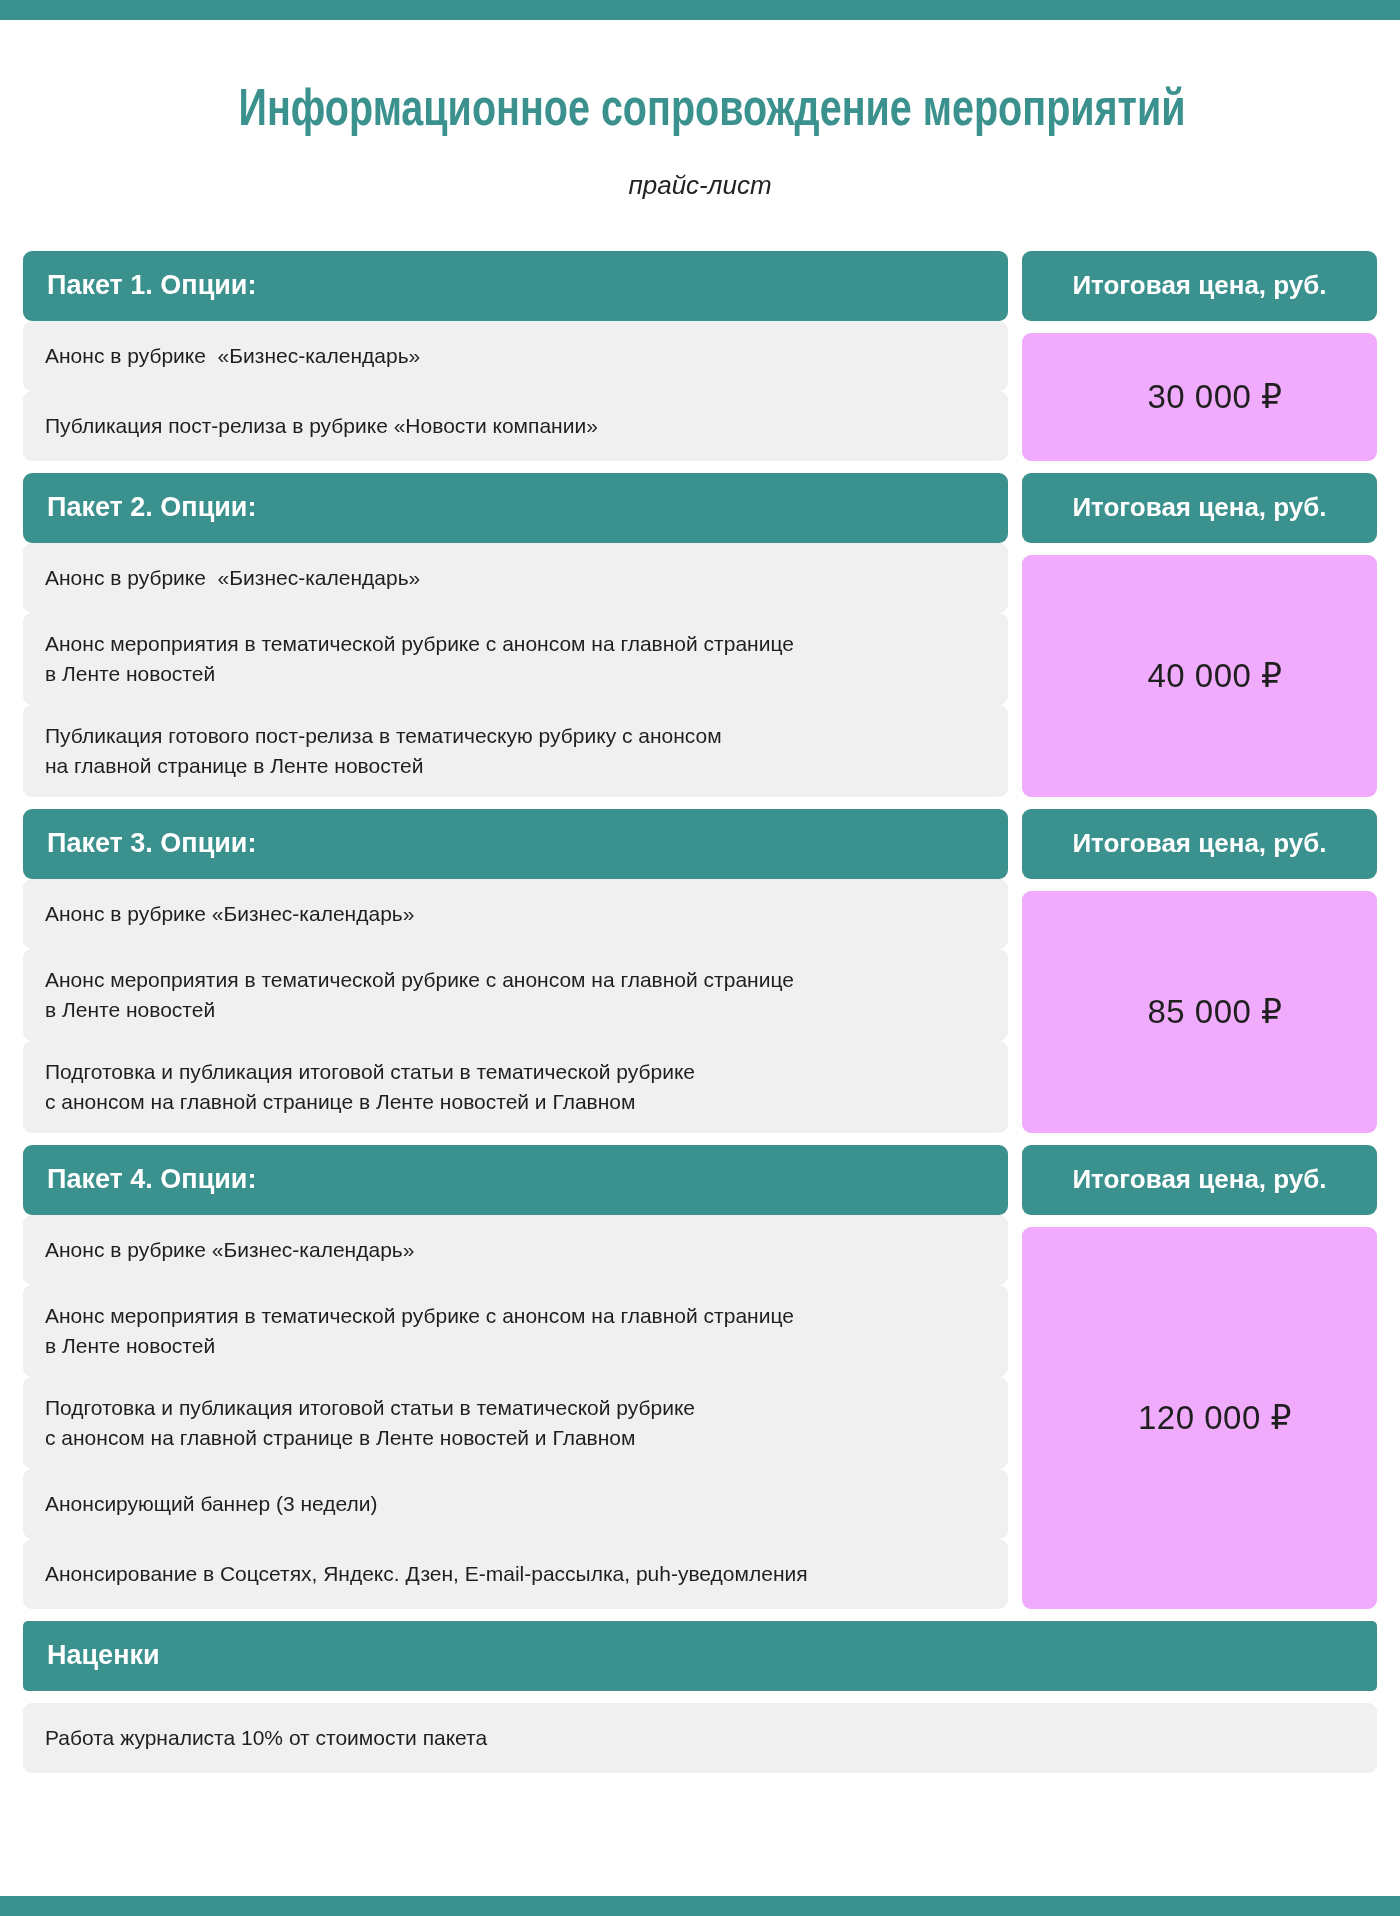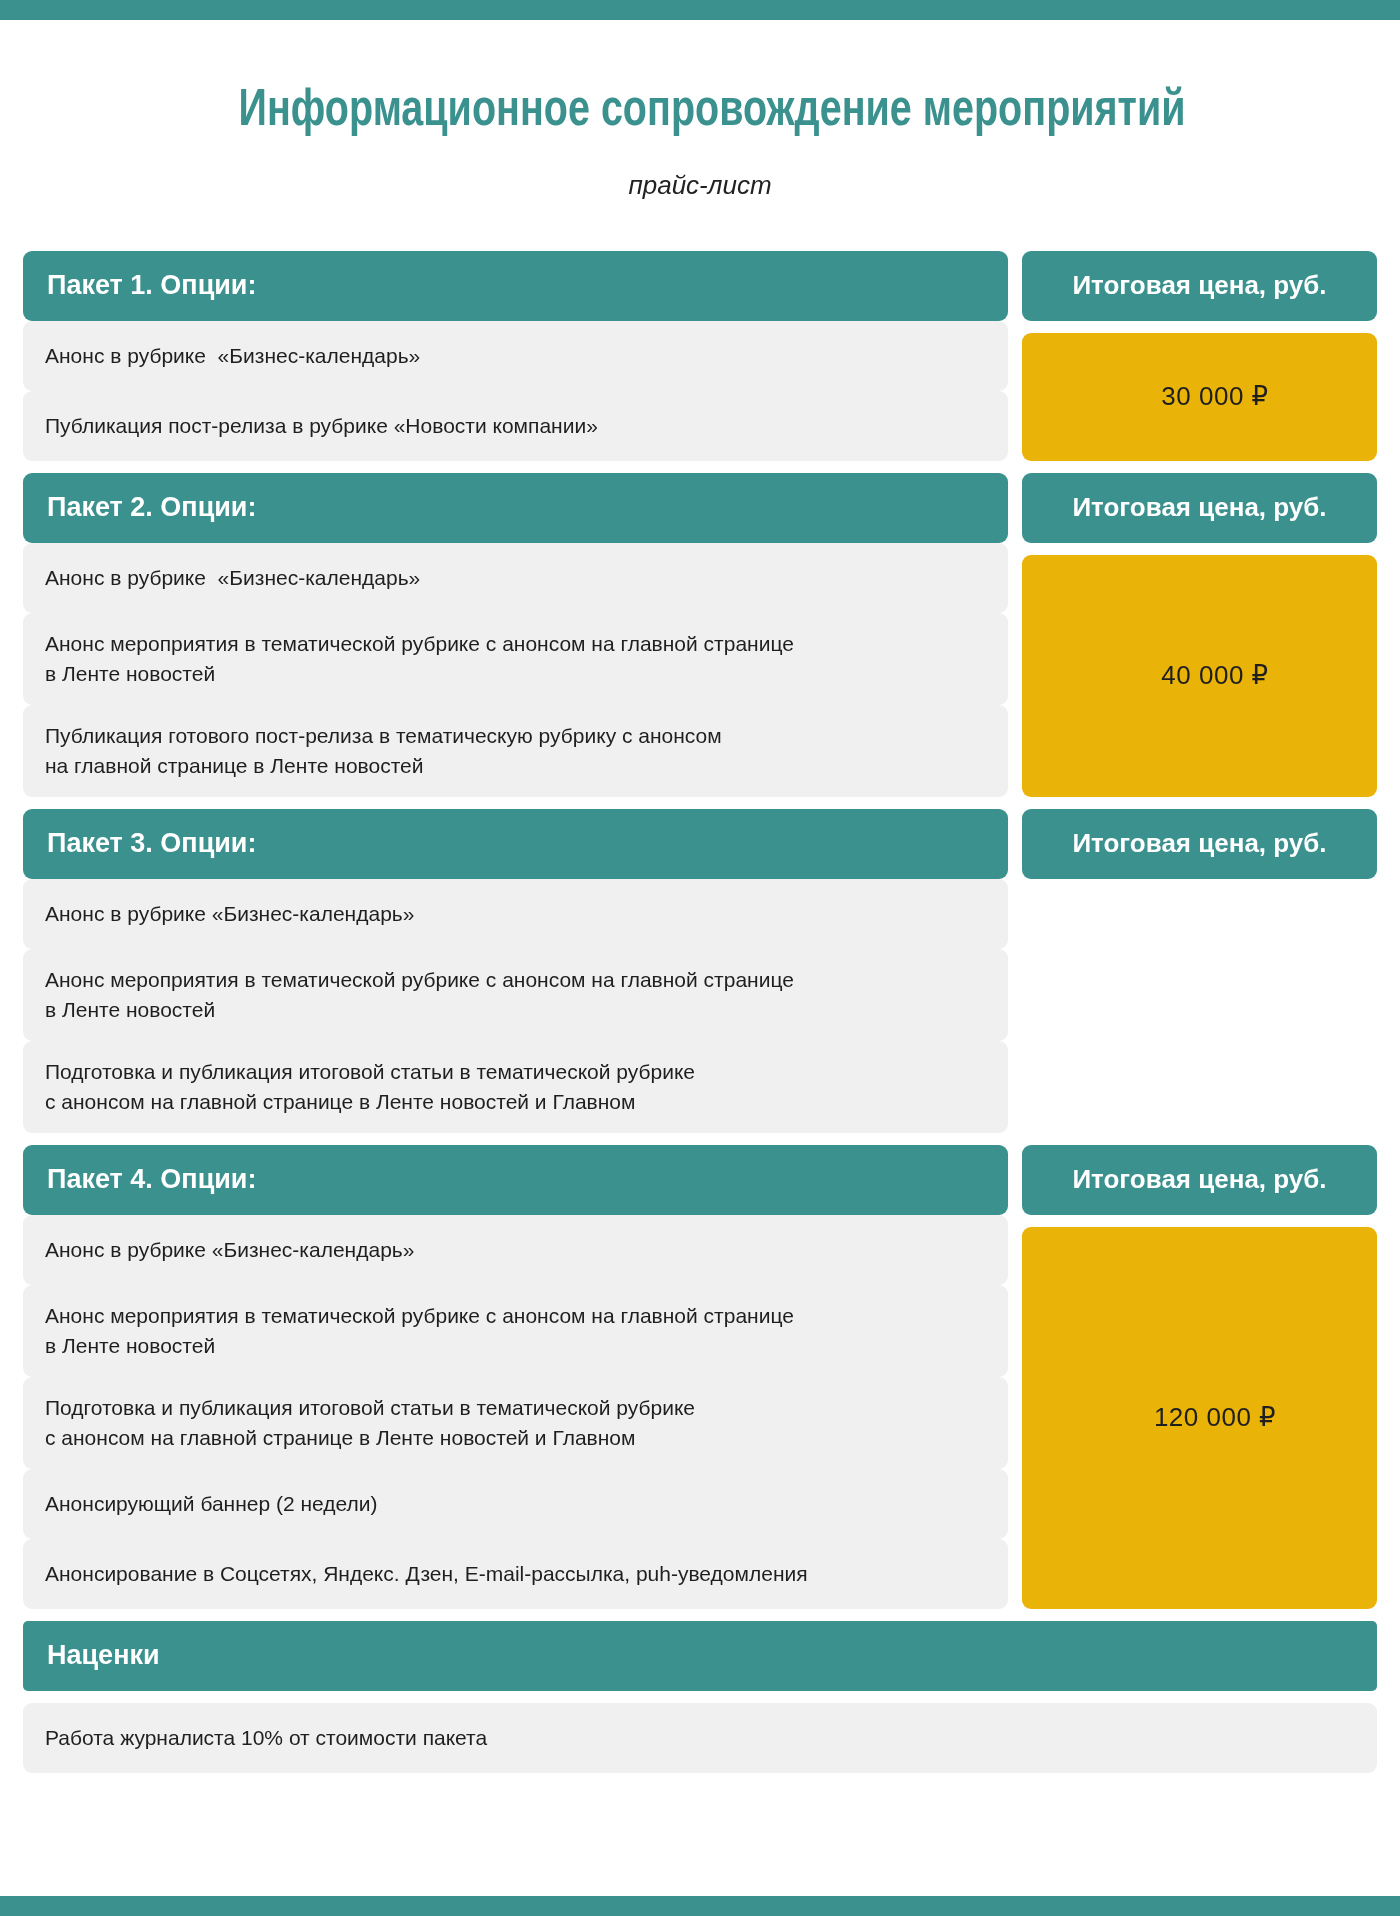--- a/index.html
+++ b/index.html
@@ -87,27 +87,27 @@
     display: flex;
     align-items: center;
     padding: 16px 22px;
     box-sizing: border-box;
     font-size: 21px;
     line-height: 30px;
   }
   .option.tall { min-height: 87px; }
   .option-text { white-space: pre-wrap; }
   .price-cell {
-    background: #eab308;
+    background: #f0abfc;
     border-radius: 9px;
     flex: 1;
     display: flex;
     align-items: center;
     justify-content: center;
-    font-size: 26px;
+    font-size: 33px;
     letter-spacing: 0.5px;
     padding-left: 31px;
   }
   .full-row { margin-bottom: 12px; }
   .full-row .th { border-radius: 5px; }
 </style>
 </head>
 <body>
 
 <div class="accent-bar-top"></div>
@@ -164,39 +164,40 @@
           <span class="option-text">Анонс мероприятия в тематической рубрике с анонсом на главной странице
 в Ленте новостей</span>
         </div>
       <div class="option tall">
           <span class="option-text">Подготовка и публикация итоговой статьи в тематической рубрике
 с анонсом на главной странице в Ленте новостей и Главном</span>
         </div>
     </div>
     <div class="col-right">
       <div class="th center">Итоговая цена, руб.</div>
+      <div class="price-cell">85 000 ₽</div>
     </div>
   </section>
 
   <section class="package">
     <div class="col-left">
       <div class="th">Пакет 4. Опции:</div>
       <div class="option">
           <span class="option-text">Анонс в рубрике «Бизнес-календарь»</span>
         </div>
       <div class="option tall">
           <span class="option-text">Анонс мероприятия в тематической рубрике с анонсом на главной странице
 в Ленте новостей</span>
         </div>
       <div class="option tall">
           <span class="option-text">Подготовка и публикация итоговой статьи в тематической рубрике
 с анонсом на главной странице в Ленте новостей и Главном</span>
         </div>
       <div class="option">
-          <span class="option-text">Анонсирующий баннер (2 недели)</span>
+          <span class="option-text">Анонсирующий баннер (3 недели)</span>
         </div>
       <div class="option">
           <span class="option-text">Анонсирование в Соцсетях, Яндекс. Дзен, E-mail-рассылка, puh-уведомления</span>
         </div>
     </div>
     <div class="col-right">
       <div class="th center">Итоговая цена, руб.</div>
       <div class="price-cell">120 000 ₽</div>
     </div>
   </section>

